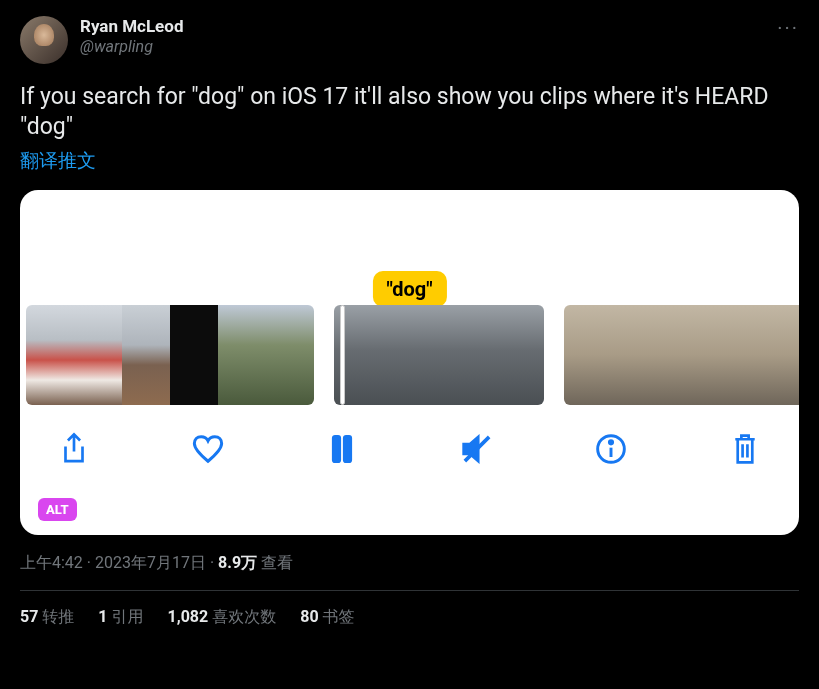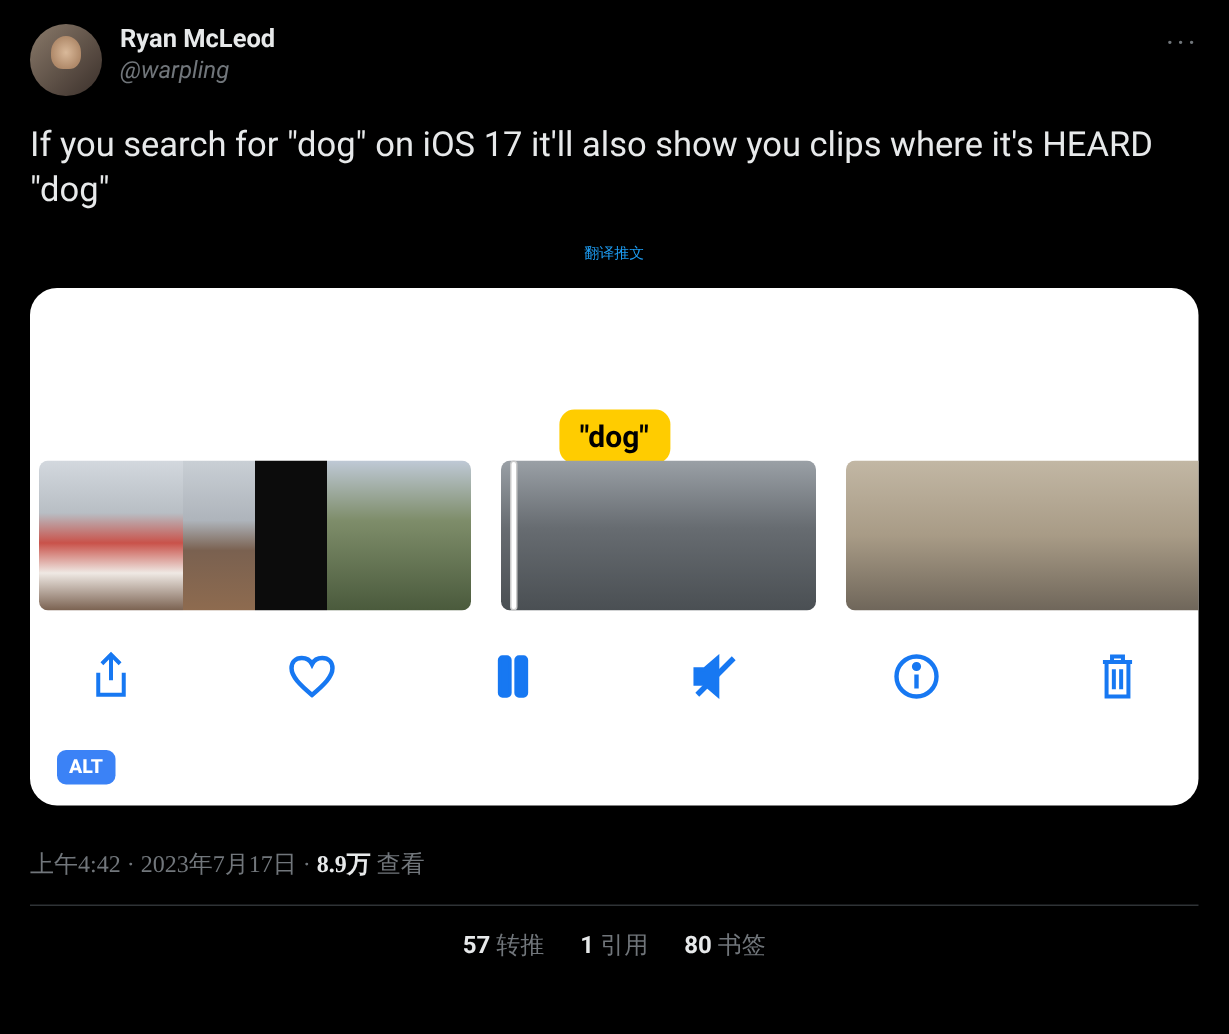--- a/index.html
+++ b/index.html
@@ -61,25 +61,24 @@
     letter-spacing: 2px;
     cursor: pointer;
   }
   .body-text {
     margin-top: 18px;
     font-size: 23px;
     line-height: 1.3;
     color: #e7e9ea;
   }
   .translate {
-    margin-top: 20px;
-    font-size: 10px;
+    margin-top: 6px;
+    font-size: 19px;
     color: #1d9bf0;
     cursor: pointer;
-    text-align: center;
   }
   .card {
     margin-top: 16px;
     background: #fff;
     border-radius: 18px;
     overflow: hidden;
     position: relative;
     height: 345px;
     width: 100%;
   }
@@ -151,45 +150,43 @@
     width: 40px; height: 40px;
     display: flex; align-items: center; justify-content: center;
     cursor: pointer;
   }
   .tb-btn svg { stroke: #1778f2; fill: none; stroke-width: 2.2; }
   .tb-btn .fillblue { fill: #1778f2; stroke: #1778f2; }
   .alt-badge {
     position: absolute;
     left: 18px;
     bottom: 14px;
-    background: #3b82f6;
+    background: #d946ef;
     color: #fff;
     font-size: 13px;
     font-weight: 800;
     padding: 4px 8px;
     border-radius: 6px;
   }
   .meta {
-    margin-top: 29px;
+    margin-top: 18px;
     color: #71767b;
     font-size: 16px;
-    font-family: Liberation Serif, serif;
   }
   .meta .strong { color: #e7e9ea; font-weight: 700; }
   .divider {
     margin-top: 16px;
     border-top: 1px solid #2f3336;
   }
   .stats {
     display: flex;
     gap: 24px;
     padding-top: 16px;
     color: #71767b;
     font-size: 16px;
-    justify-content: center;
   }
   .stats .num { color: #e7e9ea; font-weight: 700; margin-right: 4px; }
 </style>
 </head>
 <body>
 
 <div class="tweet">
   <div class="header">
     <div class="avatar"></div>
     <div class="who">
@@ -272,15 +269,16 @@
 
   <div class="meta">
     <span>上午4:42</span><span> · </span><span>2023年7月17日</span><span> · </span><span class="strong">8.9万</span><span> 查看</span>
   </div>
 
   <div class="divider"></div>
 
   <div class="stats">
     <div><span class="num">57</span><span>转推</span></div>
     <div><span class="num">1</span><span>引用</span></div>
+    <div><span class="num">1,082</span><span>喜欢次数</span></div>
     <div><span class="num">80</span><span>书签</span></div>
   </div>
 </div>
 
 </body></html>

